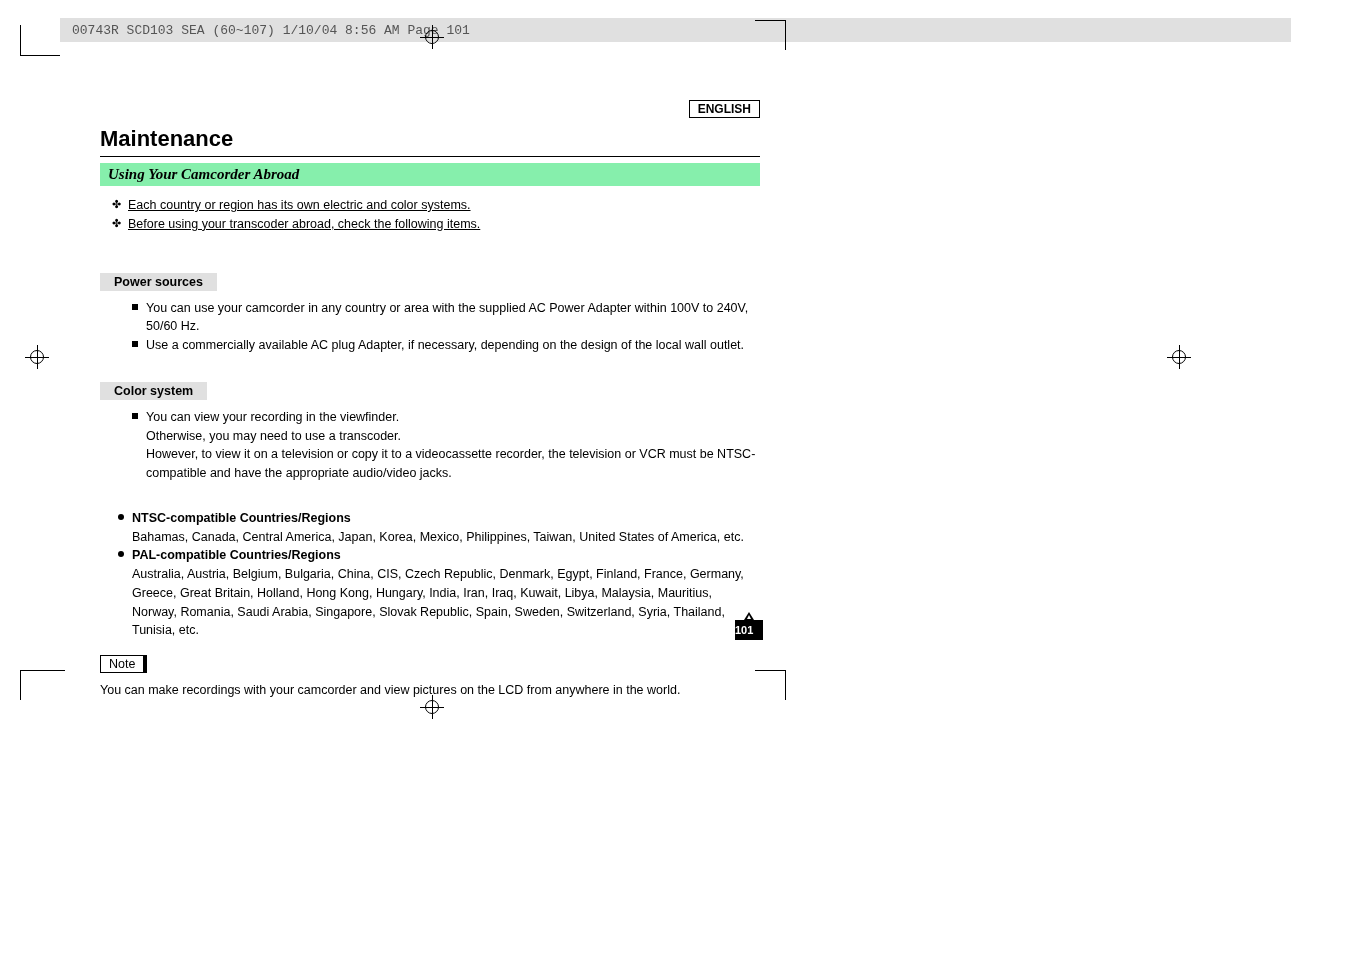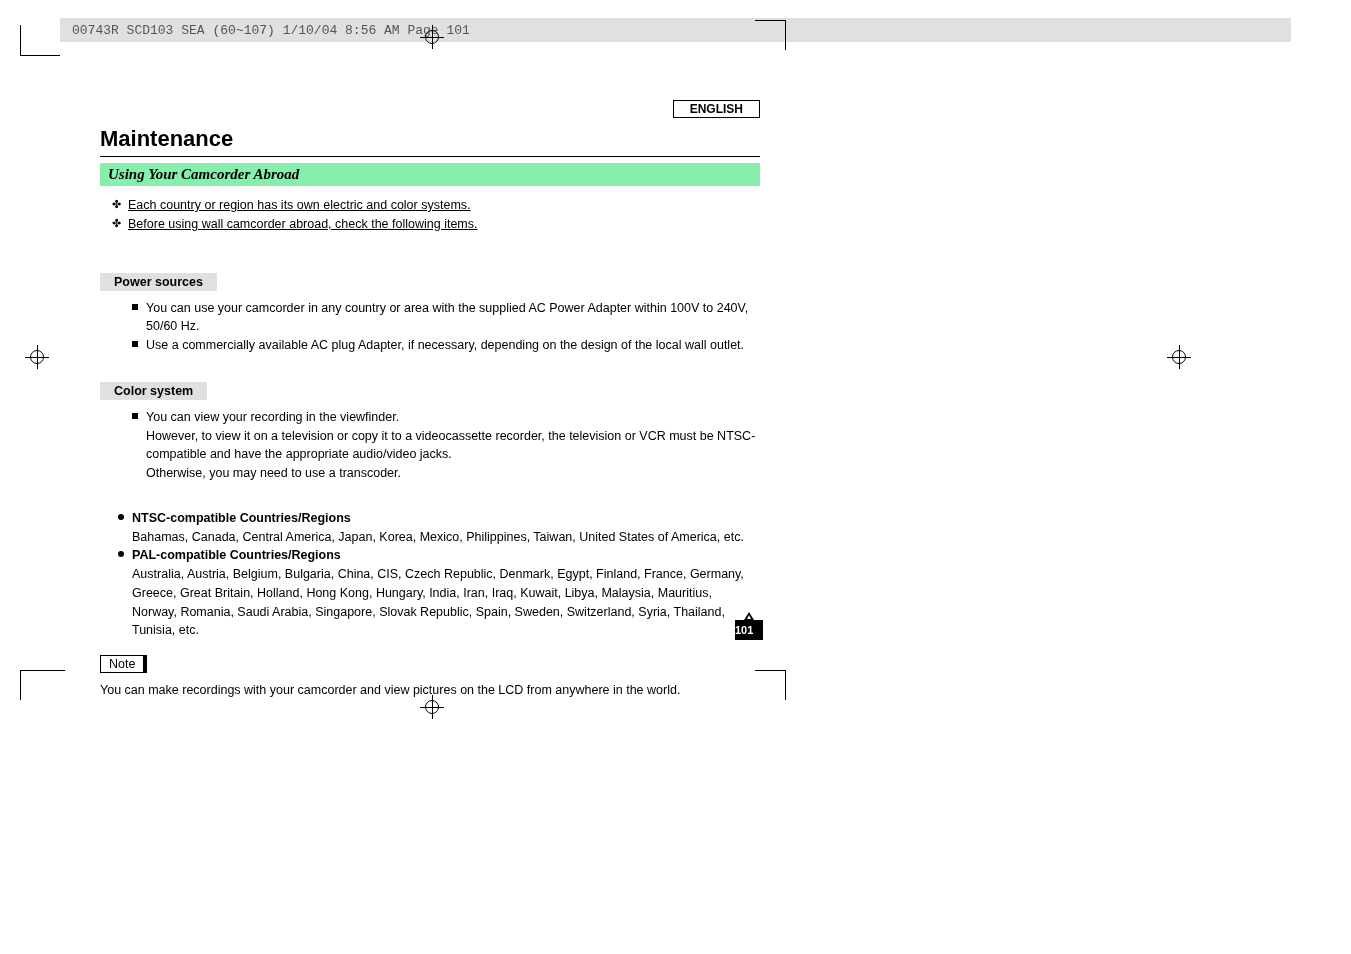--- a/index.html
+++ b/index.html
@@ -97,21 +97,21 @@
     }
     .page-content {
       position: absolute;
       top: 100px;
       left: 100px;
       width: 660px;
     }
     .lang-badge {
       float: right;
       border: 1.5px solid #000;
-      padding: 1px 16px;
+      padding: 1px 8px;
       font-size: 12px;
       font-weight: bold;
       margin-bottom: 8px;
     }
     .main-title {
       clear: both;
       font-size: 22px;
       font-weight: bold;
       color: #000;
       margin-bottom: 4px;
@@ -319,35 +319,35 @@
 </div>
 
 <div class="page-content">
   <div class="lang-badge">ENGLISH</div>
   <h1 class="main-title">Maintenance</h1>
   <hr class="title-rule">
   <div class="subtitle-bar">Using Your Camcorder Abroad</div>
 
   <ul class="intro-list">
     <li>Each country or region has its own electric and color systems.</li>
-    <li>Before using wall camcorder abroad, check the following items.</li>
+    <li>Before using your transcoder abroad, check the following items.</li>
   </ul>
 
   <div class="sub-heading">Power sources</div>
   <ul class="square-list">
     <li>You can use your camcorder in any country or area with the supplied AC Power Adapter within 100V to 240V, 50/60 Hz.</li>
     <li>Use a commercially available AC plug Adapter, if necessary, depending on the design of the local wall outlet.</li>
   </ul>
 
   <div class="sub-heading">Color system</div>
   <ul class="square-list">
     <li>
       <span>You can view your recording in the viewfinder.</span>
+      <div class="continuation" style="padding-left:0">Otherwise, you may need to use a transcoder.</div>
       <div class="continuation" style="padding-left:0">However, to view it on a television or copy it to a videocassette recorder, the television or VCR must be NTSC-compatible and have the appropriate audio/video jacks.</div>
-      <div class="continuation" style="padding-left:0">Otherwise, you may need to use a transcoder.</div>
     </li>
   </ul>
 
   <ul class="bullet-list">
     <li>
       <span class="label">NTSC-compatible Countries/Regions</span>
       <span class="detail">Bahamas, Canada, Central America, Japan, Korea, Mexico, Philippines, Taiwan, United States of America, etc.</span>
     </li>
     <li>
       <span class="label">PAL-compatible Countries/Regions</span>

